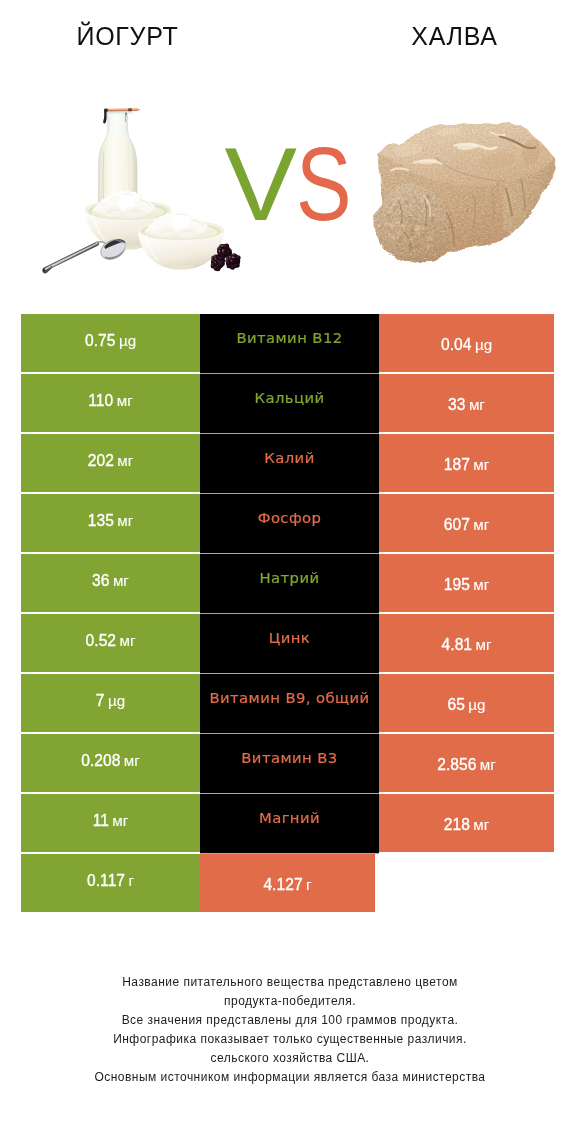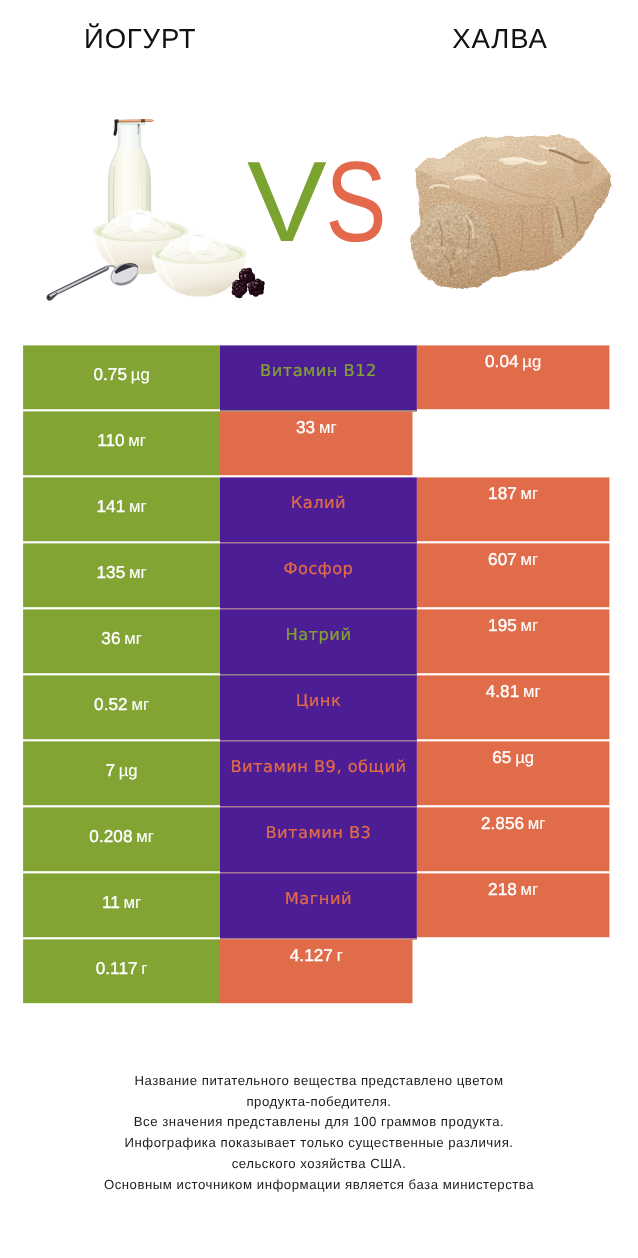--- a/index.html
+++ b/index.html
@@ -12,22 +12,22 @@
   .t-right{left:327px;width:255px;}
   .photos{position:absolute;left:0;top:0;width:580px;height:300px;}
   .vs{position:absolute;left:2px;top:132px;width:580px;text-align:center;font-size:104px;line-height:104px;font-weight:normal;letter-spacing:0px;}
   .vs span{display:inline-block;transform-origin:center;}
   .vs-v{color:#7ba32f;transform:scaleX(1.045);}
   .vs-s{color:#e4684b;transform:scaleX(0.80);margin-left:-6px;}
   .table{position:absolute;left:21px;top:314px;width:537px;}
   .row{display:flex;height:58px;margin-bottom:2px;}
   .cell{display:flex;align-items:flex-start;justify-content:center;text-align:center;box-sizing:border-box;}
   .c-l{width:179px;background:#81a432;color:#fff;padding-top:18px;}
-  .c-m{width:179px;background:#4c1d95;padding:14px 6px 0;height:60px;margin-bottom:-2px;font-family:"DejaVu Sans",sans-serif;font-size:14.8px;font-weight:normal;letter-spacing:0.42px;line-height:1.40;-webkit-text-stroke:0.22px;}
-  .c-r{width:175px;background:#e06c49;color:#fff;padding-top:7px;}
+  .c-m{width:179px;background:#000000;padding:14px 6px 0;height:60px;margin-bottom:-2px;font-family:"DejaVu Sans",sans-serif;font-size:14.8px;font-weight:normal;letter-spacing:0.42px;line-height:1.40;-webkit-text-stroke:0.22px;}
+  .c-r{width:175px;background:#e06c49;color:#fff;padding-top:22px;}
   .num{font-size:15.6px;font-weight:normal;letter-spacing:0.05px;-webkit-text-stroke:0.35px;}
   .unit{font-size:15.2px;font-weight:normal;margin-left:3.4px;-webkit-text-stroke:0.12px;}
   .foot{position:absolute;left:0;top:973px;width:580px;text-align:center;font-size:12px;letter-spacing:0.47px;color:#1c1c1c;line-height:19.0px;}
 </style>
 </head>
 <body>
 
 <div class="page">
   <div class="hdr">
     <div class="t t-left">ЙОГУРТ</div>
@@ -494,28 +494,31 @@
         <div class="cell c-r">
           <span class="num">0.04</span>
           <span class="unit">µg</span>
         </div>
       </div>
       <div class="row">
         <div class="cell c-l">
           <span class="num">110</span>
           <span class="unit">мг</span>
         </div>
+        <div class="cell c-m" style="color: rgb(129, 164, 50); border-bottom: 1px solid rgb(164, 176, 121);">
+          <div>Кальций</div>
+        </div>
         <div class="cell c-r">
           <span class="num">33</span>
           <span class="unit">мг</span>
         </div>
       </div>
       <div class="row">
         <div class="cell c-l">
-          <span class="num">141</span>
+          <span class="num">202</span>
           <span class="unit">мг</span>
         </div>
         <div class="cell c-m" style="color: rgb(224, 108, 73); border-bottom: 1px solid rgb(204, 157, 139);">
           <div>Калий</div>
         </div>
         <div class="cell c-r">
           <span class="num">187</span>
           <span class="unit">мг</span>
         </div>
       </div>

